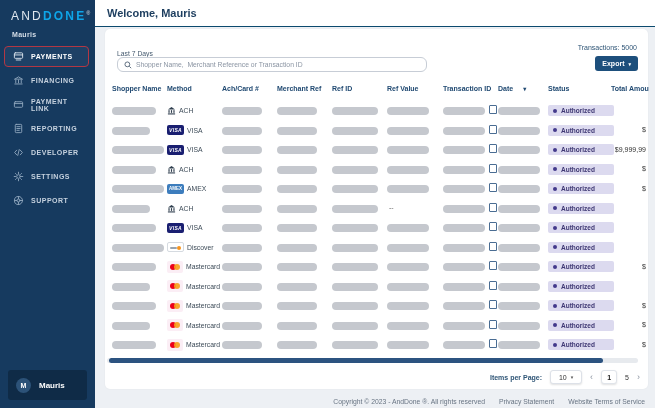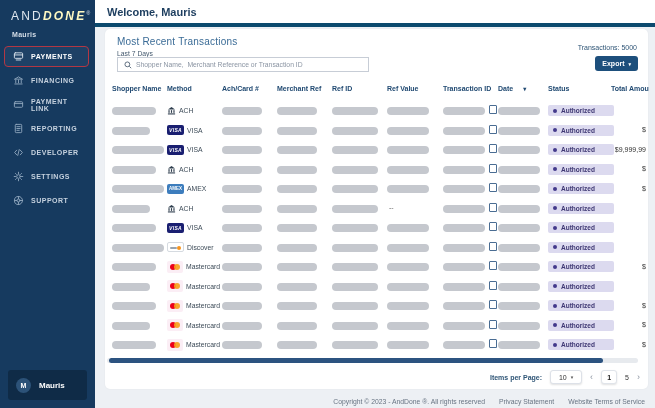--- a/index.html
+++ b/index.html
@@ -4,51 +4,51 @@
 <style>
   * { margin:0; padding:0; box-sizing:border-box; }
   html,body { width:655px; height:408px; overflow:hidden; }
   body { font-family:"Liberation Sans", sans-serif; background:#edf0f4; }
   .root { position:relative; width:655px; height:408px; overflow:hidden; }
 
   
   .sidebar { position:absolute; left:0; top:0; width:95px; height:408px; background:#163a5f; }
   .logo { margin:9px 0 8px 11px; font-size:12px; letter-spacing:2.2px; white-space:nowrap; }
   .logo-and { font-weight:400; color:#dfe7ef;margin-top:32px; }
-  .logo-done { font-weight:800; color:#fef9c3;font-style:italic; }
+  .logo-done { font-weight:800; color:#0ea5e9; }
   .logo-reg { font-size:5px; vertical-align:super; letter-spacing:0; color:#dfe7ef; }
   .sidebar-user { margin:4px 0 8px 12px; font-size:7px; font-weight:bold; color:#d6dfe9; letter-spacing:.3px; }
   .nav { display:flex; flex-direction:column; gap:3px; }
   .nav-item { display:flex; align-items:center; gap:7px; height:21px; margin:0 6px 0 4px;
               padding-left:8px; border:1px solid transparent; border-radius:4px; cursor:pointer; }
   .nav-item .nav-ic { width:11px; height:11px; color:#8fa6bd; display:inline-flex; align-items:center; justify-content:center; }
   .nav-item .nav-label { font-size:7px; font-weight:bold; letter-spacing:.5px; color:#c5d1de; }
   .nav-item.active { background:#1e4166; border-color:#b23744; }
   .nav-item.active .nav-label { color:#ffffff; }
   .nav-item.active .nav-ic { color:#dbe4ee; }
   .profile { position:absolute; bottom:8px; left:8px; width:79px; height:30px; background:#0f2b47;
              border-radius:3px; display:flex; align-items:center; gap:8px; padding-left:8px; cursor:pointer; }
   .avatar { width:15px; height:15px; border-radius:50%; background:#2c5278; color:#fff; font-size:7px;
             font-weight:bold; display:inline-flex; align-items:center; justify-content:center; }
   .profile-name { font-size:8px; font-weight:bold; color:#ffffff; }
 
   
   .main { position:absolute; left:95px; top:0; width:560px; height:408px; }
-  .topbar { height:27px; background:#ffffff; border-bottom:4px solid #0c4a6e; display:flex; align-items:center; }
+  .topbar { height:27px; background:#ffffff; border-bottom:1px solid #0c4a6e; display:flex; align-items:center; }
   .topbar h1 { margin-left:12px; font-size:11px; font-weight:bold; color:#1c3d5e; }
   .main-body { position:absolute; left:0; right:0; top:28px; bottom:0; background:#edf0f4; }
 
   .card { position:absolute; left:10px; top:1px; width:543px; height:360px; background:#ffffff;
           border-radius:5px; box-shadow:0 0 2px rgba(0,0,0,.05); }
   .card-title { position:absolute; left:12px; top:7px; font-size:10px; color:#3a6b96; letter-spacing:.2px; }
   .card-sub { position:absolute; left:12px; top:21px; font-size:6.8px; color:#44596e; }
   .tx-count { position:absolute; right:11px; top:15px; font-size:7px; color:#2f5576; }
 
-  .search { position:absolute; left:12px; top:28px; width:252px; height:15px; background:#fff;
-            border:1px solid #c7cdd6; border-radius:0; display:flex; align-items:center; gap:4px; padding:0 6px; }
+  .search { position:absolute; left:12px; top:28px; width:310px; height:15px; background:#fff;
+            border:1px solid #c7cdd6; border-radius:6px; display:flex; align-items:center; gap:4px; padding:0 6px; }
   .search svg { flex:0 0 auto; }
   .search input { border:none; outline:none; width:100%; font-size:6.8px; color:#333; font-family:"Liberation Sans",sans-serif; }
   .search input::placeholder { color:#8b95a3; }
 
   .export-btn { position:absolute; right:10px; top:27px; height:15px; padding:0 7px; background:#1d4f7c;
                 color:#fff; font-size:7px; font-weight:bold; border:none; border-radius:3px;
                 display:flex; align-items:center; gap:4px; cursor:pointer; font-family:"Liberation Sans",sans-serif; }
   .export-btn .caret { font-size:5px; }
 
   .thead { position:absolute; left:0; right:0; top:54px; height:15px; }
@@ -190,21 +190,20 @@
     </div>
   </aside>
 
   <div class="main">
     <header class="topbar">
       <h1>Welcome, Mauris</h1>
     </header>
 
     <div class="main-body">
       <section class="card">
-        <div class="card-title">Most Recent Transactions</div>
         <div class="card-sub">Last 7 Days</div>
         <div class="tx-count">Transactions: 5000</div>
 
         <div class="search">
           <svg width="8" height="8" viewBox="0 0 10 10" fill="none" stroke="#5b6b7c" stroke-width="1.2">
             <circle cx="4.2" cy="4.2" r="3"></circle>
               <path d="M6.6 6.6L9 9"></path>
           </svg>
           <input type="text" value="" placeholder="Shopper Name,  Merchant Reference or Transaction ID" style="">
         </div>

